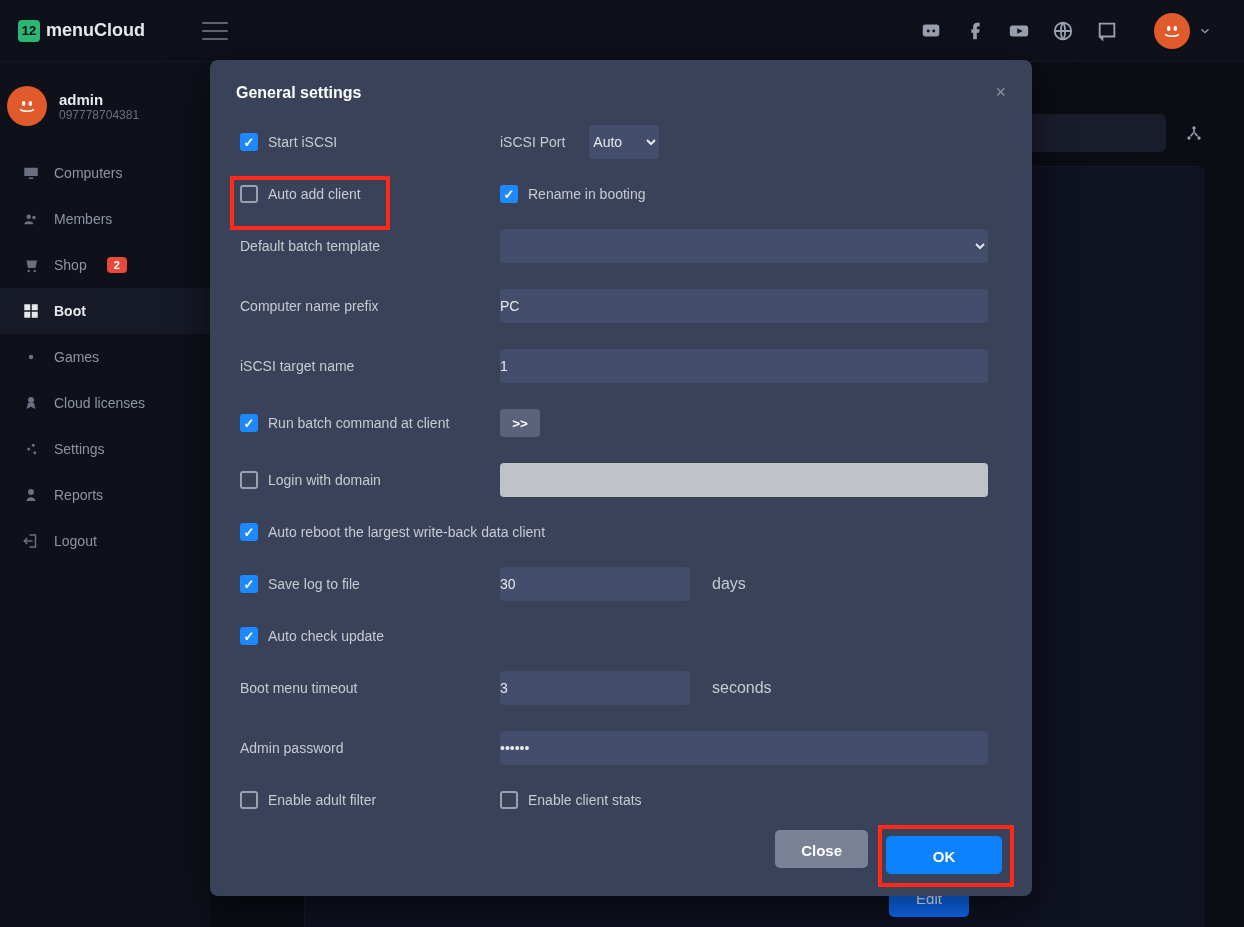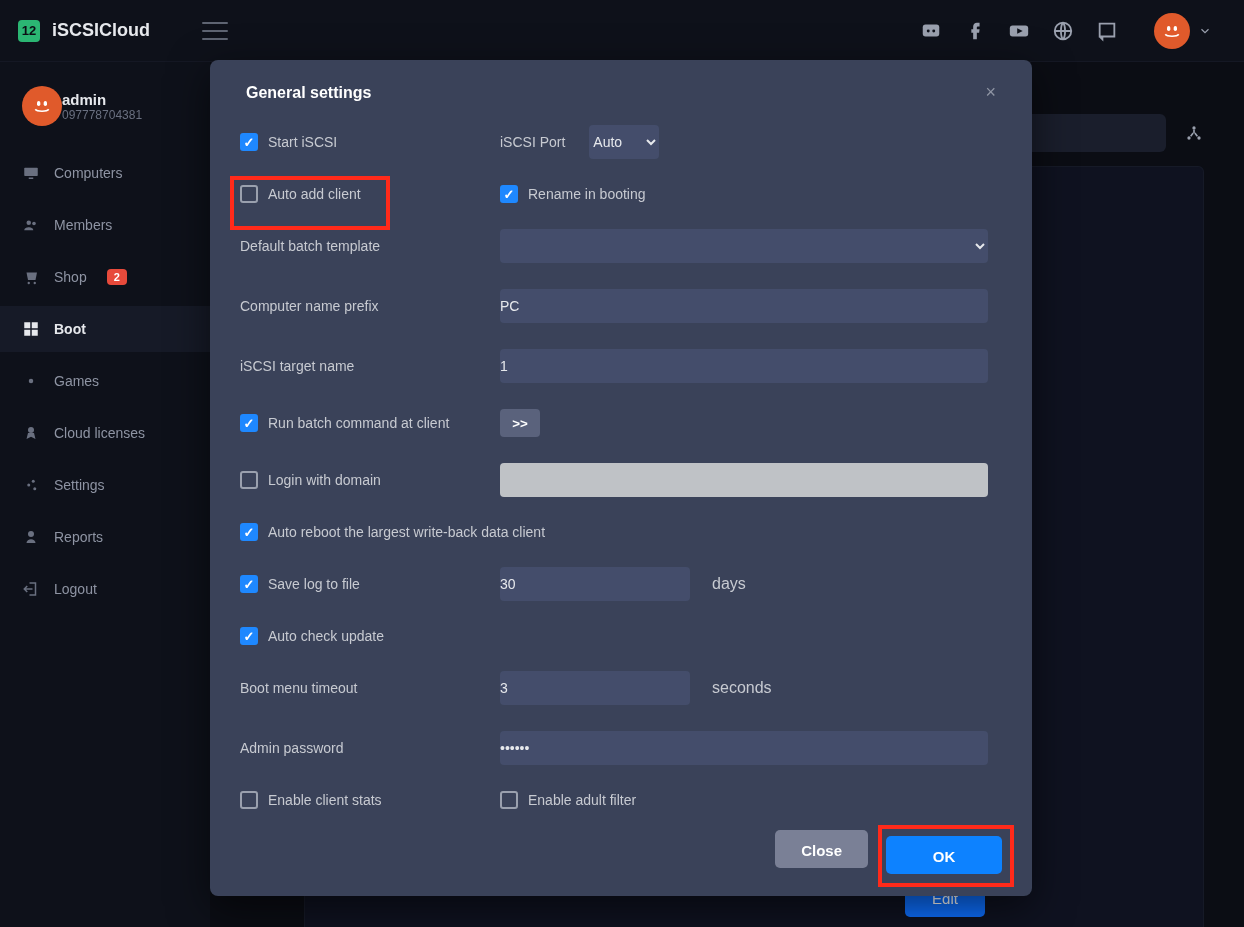--- a/index.html
+++ b/index.html
@@ -1,51 +1,51 @@
 <!DOCTYPE html>
 <html><head>
 <meta charset="utf-8">
 <style>
   * { box-sizing: border-box; margin: 0; padding: 0; }
   html, body { width: 1244px; height: 927px; font-family: -apple-system, BlinkMacSystemFont, "Segoe UI", sans-serif; background:#0b0d14; color:#c7cad1; overflow:hidden; }
   
   .topbar { height:62px; display:flex; align-items:center; padding:0 32px 0 18px; border-bottom:1px solid #151824; background:#0e111a;}
-  .logo { display:flex; align-items:center; gap:12px; font-weight:700; color:#e6e8ec; font-size:18px;justify-content:center;}
+  .logo { display:flex; align-items:center; gap:6px; font-weight:700; color:#e6e8ec; font-size:18px;justify-content:center;}
   .logo .mark { width:22px; height:22px; background:#2bb673; border-radius:4px; display:flex; align-items:center; justify-content:center; color:#0b0d14; font-weight:900; font-size:13px;}
   .hamburger { margin-left:auto; margin-right:0; width:26px; height:18px; display:flex; flex-direction:column; justify-content:space-between; }
   .hamburger span{height:2px;background:#5e6472;border-radius:1px;}
   .topbar-left{display:flex;align-items:center;gap:24px;width:210px;}
   .topbar-right{margin-left:auto;display:flex;align-items:center;gap:22px;}
   .tb-icon{width:22px;height:22px;fill:#9aa0ae;cursor:pointer;}
   .avatar-wrap{display:flex;align-items:center;gap:8px;margin-left:14px;}
   .avatar{width:36px;height:36px;border-radius:50%;background:#e05a2b;display:flex;align-items:center;justify-content:center;}
   .avatar svg{width:20px;height:20px;fill:#fff;}
   .chev{width:14px;height:14px;fill:#9aa0ae;}
   
   .sidebar{position:absolute;left:0;top:62px;bottom:0;width:210px;background:#0e111a;padding-top:8px;}
-  .user-block{display:flex;align-items:center;padding:16px 22px;}
+  .user-block{display:flex;align-items:center;gap:12px;padding:16px 7px;}
   .user-block .avatar{width:40px;height:40px;}
   .user-block .uname{font-weight:700;color:#e6e8ec;font-size:15px;}
   .user-block .uid{font-size:12px;color:#6a7080;}
-  .nav{display:flex;flex-direction:column;margin-top:8px;gap:6px;}
+  .nav{display:flex;flex-direction:column;margin-top:8px;}
   .nav-item{display:flex;align-items:center;gap:14px;padding:14px 22px;font-size:14px;color:#8e94a3;cursor:pointer;}
   .nav-item.active{background:#161a27;color:#e6e8ec;font-weight:600;}
   .nav-item svg{width:18px;height:18px;fill:#6a7080;}
   .nav-item.active svg{fill:#e6e8ec;}
   .badge{background:#e74a3b;color:#fff;font-size:11px;font-weight:700;padding:2px 7px;border-radius:4px;margin-left:6px;}
   
   .content{position:absolute;left:210px;top:62px;right:0;bottom:0;background:#0b0d14;}
   .search-row{position:absolute;top:52px;right:40px;display:flex;align-items:center;gap:18px;}
   .search-box{width:270px;height:38px;background:#1a1e2c;border-radius:6px;}
   .net-icon{width:20px;height:20px;fill:#9aa0ae;}
   .panel-shadow{position:absolute;top:104px;right:40px;width:900px;height:800px;background:#0f1220;border-radius:6px;box-shadow:inset 0 0 0 1px #161a27;}
-  .edit-btn{position:absolute;left:695px;bottom:10px;width:80px;height:38px;background:#0d6efd;color:#fff;border:none;border-radius:5px;font-size:15px;font-weight:500;}
+  .edit-btn{position:absolute;left:679px;bottom:10px;width:80px;height:38px;background:#0d6efd;color:#fff;border:none;border-radius:5px;font-size:15px;font-weight:500;}
   
   .modal{position:absolute;left:210px;top:60px;width:822px;height:836px;background:#3a4259;border-radius:8px;box-shadow:0 12px 40px rgba(0,0,0,.55);}
-  .modal-head{padding:22px 36px 14px;display:flex;align-items:center;}
+  .modal-head{padding:22px 26px 14px;display:flex;align-items:center;}
   .modal-title{font-weight:800;color:#fff;font-size:16px;}
   .modal-close{margin-left:auto;color:#8e94a3;font-size:18px;cursor:pointer;}
   .modal-body{padding:8px 30px 18px;display:grid;grid-template-columns:260px 1fr;column-gap:0;row-gap:26px;align-items:center;}
   .row-label{color:#c7cad1;font-size:14px;}
   .cb{width:18px;height:18px;border:2px solid #9aa0ae;border-radius:3px;display:inline-flex;align-items:center;justify-content:center;margin-right:10px;vertical-align:middle;cursor:pointer;}
   .cb.checked{background:#1e88ff;border-color:#1e88ff;}
   .cb.checked::after{content:"✓";color:#fff;font-size:13px;font-weight:900;}
   .cell{display:flex;align-items:center;gap:10px;}
   .cell2{display:flex;align-items:center;gap:10px;}
   .sel,.inp{height:34px;background:#444d6b;border:none;border-radius:4px;color:#e6e8ec;padding:0 0;font-size:14px;}
@@ -66,21 +66,21 @@
   .span2{grid-column:1 / span 2;}
   label.row-label{display:flex;align-items:center;}
 </style>
 </head>
 <body>
 
 <div class="topbar">
   <div class="topbar-left">
     <div class="logo">
       <span class="mark">12</span>
-      <span><span>iSCSI</span><span>Cloud</span></span>
+      <span><span>menu</span><span>Cloud</span></span>
     </div>
     <div class="hamburger">
         <span></span>
         <span></span>
         <span></span>
       </div>
   </div>
   <div class="topbar-right">
     <svg class="tb-icon" viewBox="0 0 24 24">
         <rect x="3" y="5" width="18" height="13" rx="3"></rect>
@@ -286,25 +286,25 @@
     <div class="cell">
         <input class="inp short" value="3" style="">
         <span class="unit">seconds</span>
       </div>
 
     <div class="row-label">Admin password</div>
     <input class="inp wide" type="password" value="••••••" style="">
 
     <label class="row-label">
         <span class="cb"></span>
+        <span>Enable adult filter</span>
+      </label>
+    <label class="row-label">
+        <span class="cb"></span>
         <span>Enable client stats</span>
-      </label>
-    <label class="row-label">
-        <span class="cb"></span>
-        <span>Enable adult filter</span>
       </label>
 
   </div>
 
   <div class="modal-foot">
     <button class="btn btn-close">Close</button>
     <button class="btn btn-ok">OK</button>
   </div>
 </div>
 

